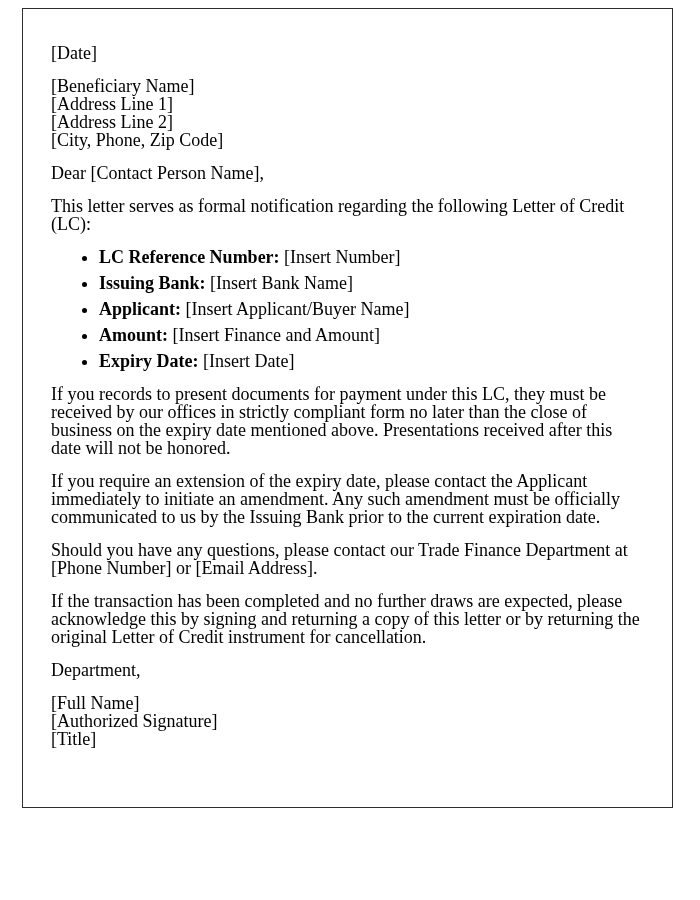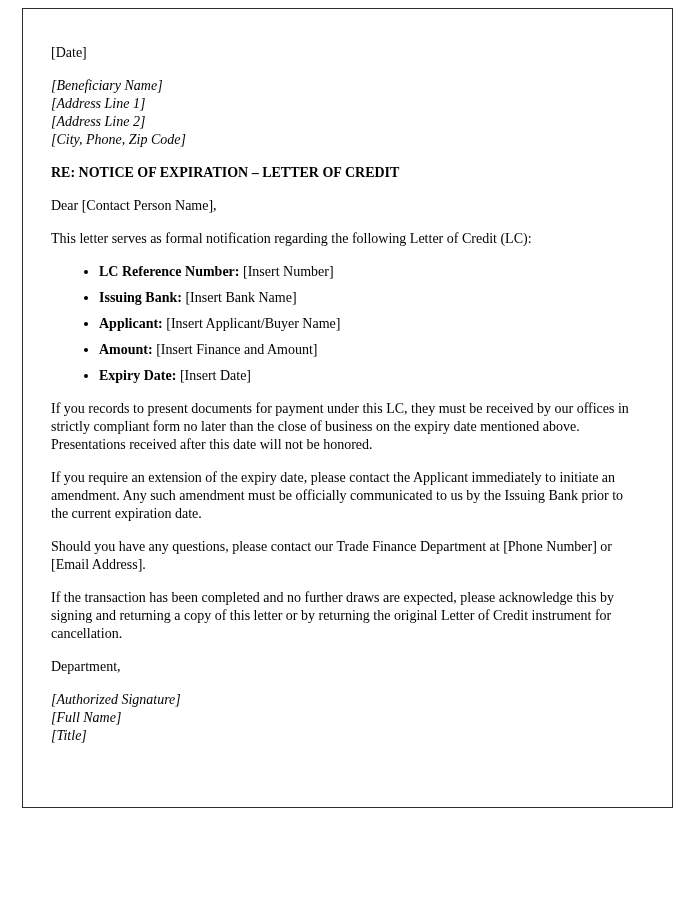--- a/index.html
+++ b/index.html
@@ -10,25 +10,25 @@
     width: 700px;
     font-family: "Liberation Serif", "DejaVu Serif", serif;
     color: #000000;
   }
   .page {
     width: 651px;
     min-height: 800px;
     margin: 8px 0 0 22px;
     border: 1px solid #2e2e2e;
     padding: 35px 30px 40px 28px;
-    font-size: 14px;
+    font-size: 18px;
     line-height: 18px;
   }
   .block { margin: 0 0 15px 0; }
-  .line { margin: 0; font-style: italic; }
+  .line { margin: 0; }
   p { margin: 0 0 15px 0; }
   .subject { font-weight: bold; }
   ul.lc-details {
     margin: 0 0 15px 0;
     padding-left: 40px;
   }
   ul.lc-details li { margin: 8px; line-height: 18px; }
   strong { font-weight: bold; }
   .sig-block { margin: 0; }
 </style>
@@ -39,21 +39,20 @@
 
   <p>[Date]</p>
 
   <div class="block">
     <div class="line">[Beneficiary Name]</div>
     <div class="line">[Address Line 1]</div>
     <div class="line">[Address Line 2]</div>
     <div class="line">[City, Phone, Zip Code]</div>
   </div>
 
-  <p class="subject">RE: NOTICE OF EXPIRATION – LETTER OF CREDIT</p>
 
   <p>Dear [Contact Person Name],</p>
 
   <p>This letter serves as formal notification regarding the following Letter of Credit (LC):</p>
 
   <ul class="lc-details">
     <li>
       <strong>LC Reference Number:</strong>
       <span>[Insert Number]</span>
     </li>
@@ -80,18 +79,18 @@
 
   <p>If you require an extension of the expiry date, please contact the Applicant immediately to initiate an amendment. Any such amendment must be officially communicated to us by the Issuing Bank prior to the current expiration date.</p>
 
   <p>Should you have any questions, please contact our Trade Finance Department at [Phone Number] or [Email Address].</p>
 
   <p>If the transaction has been completed and no further draws are expected, please acknowledge this by signing and returning a copy of this letter or by returning the original Letter of Credit instrument for cancellation.</p>
 
   <p>Department,</p>
 
   <div class="sig-block">
+    <div class="line">[Full Name]</div>
     <div class="line">[Authorized Signature]</div>
-    <div class="line">[Full Name]</div>
     <div class="line">[Title]</div>
   </div>
 
 </div>
 
 </body></html>

